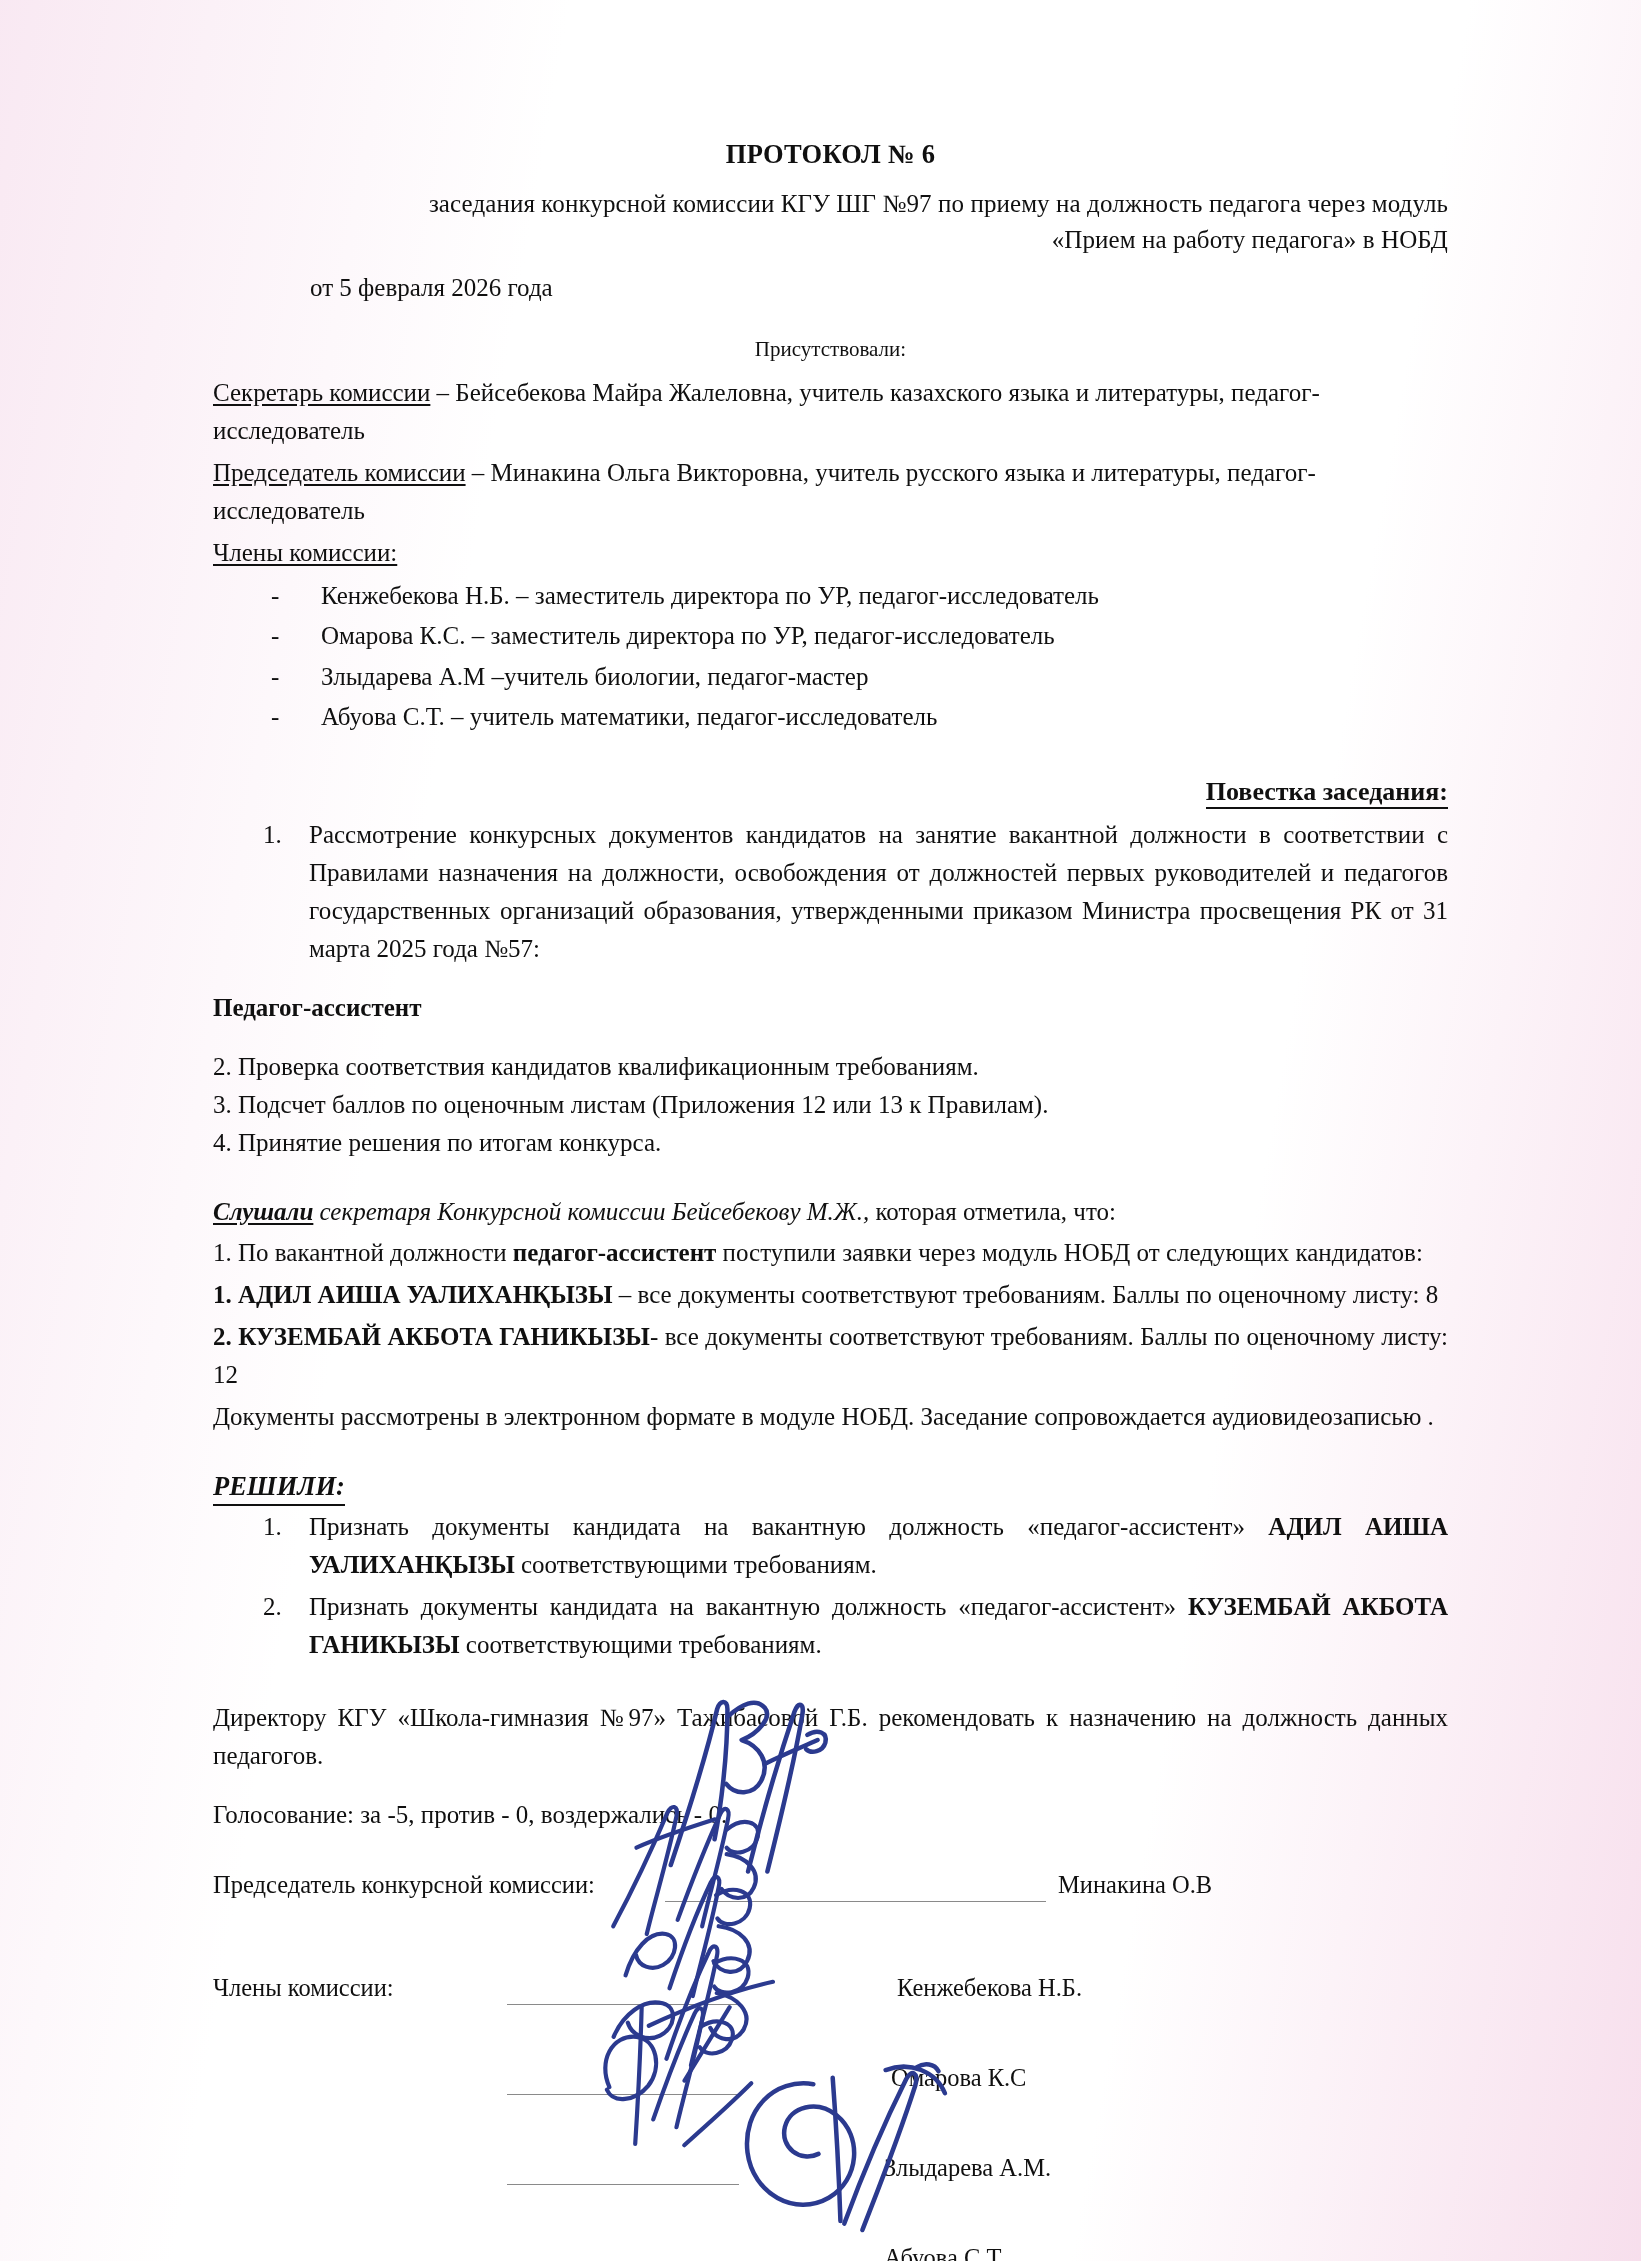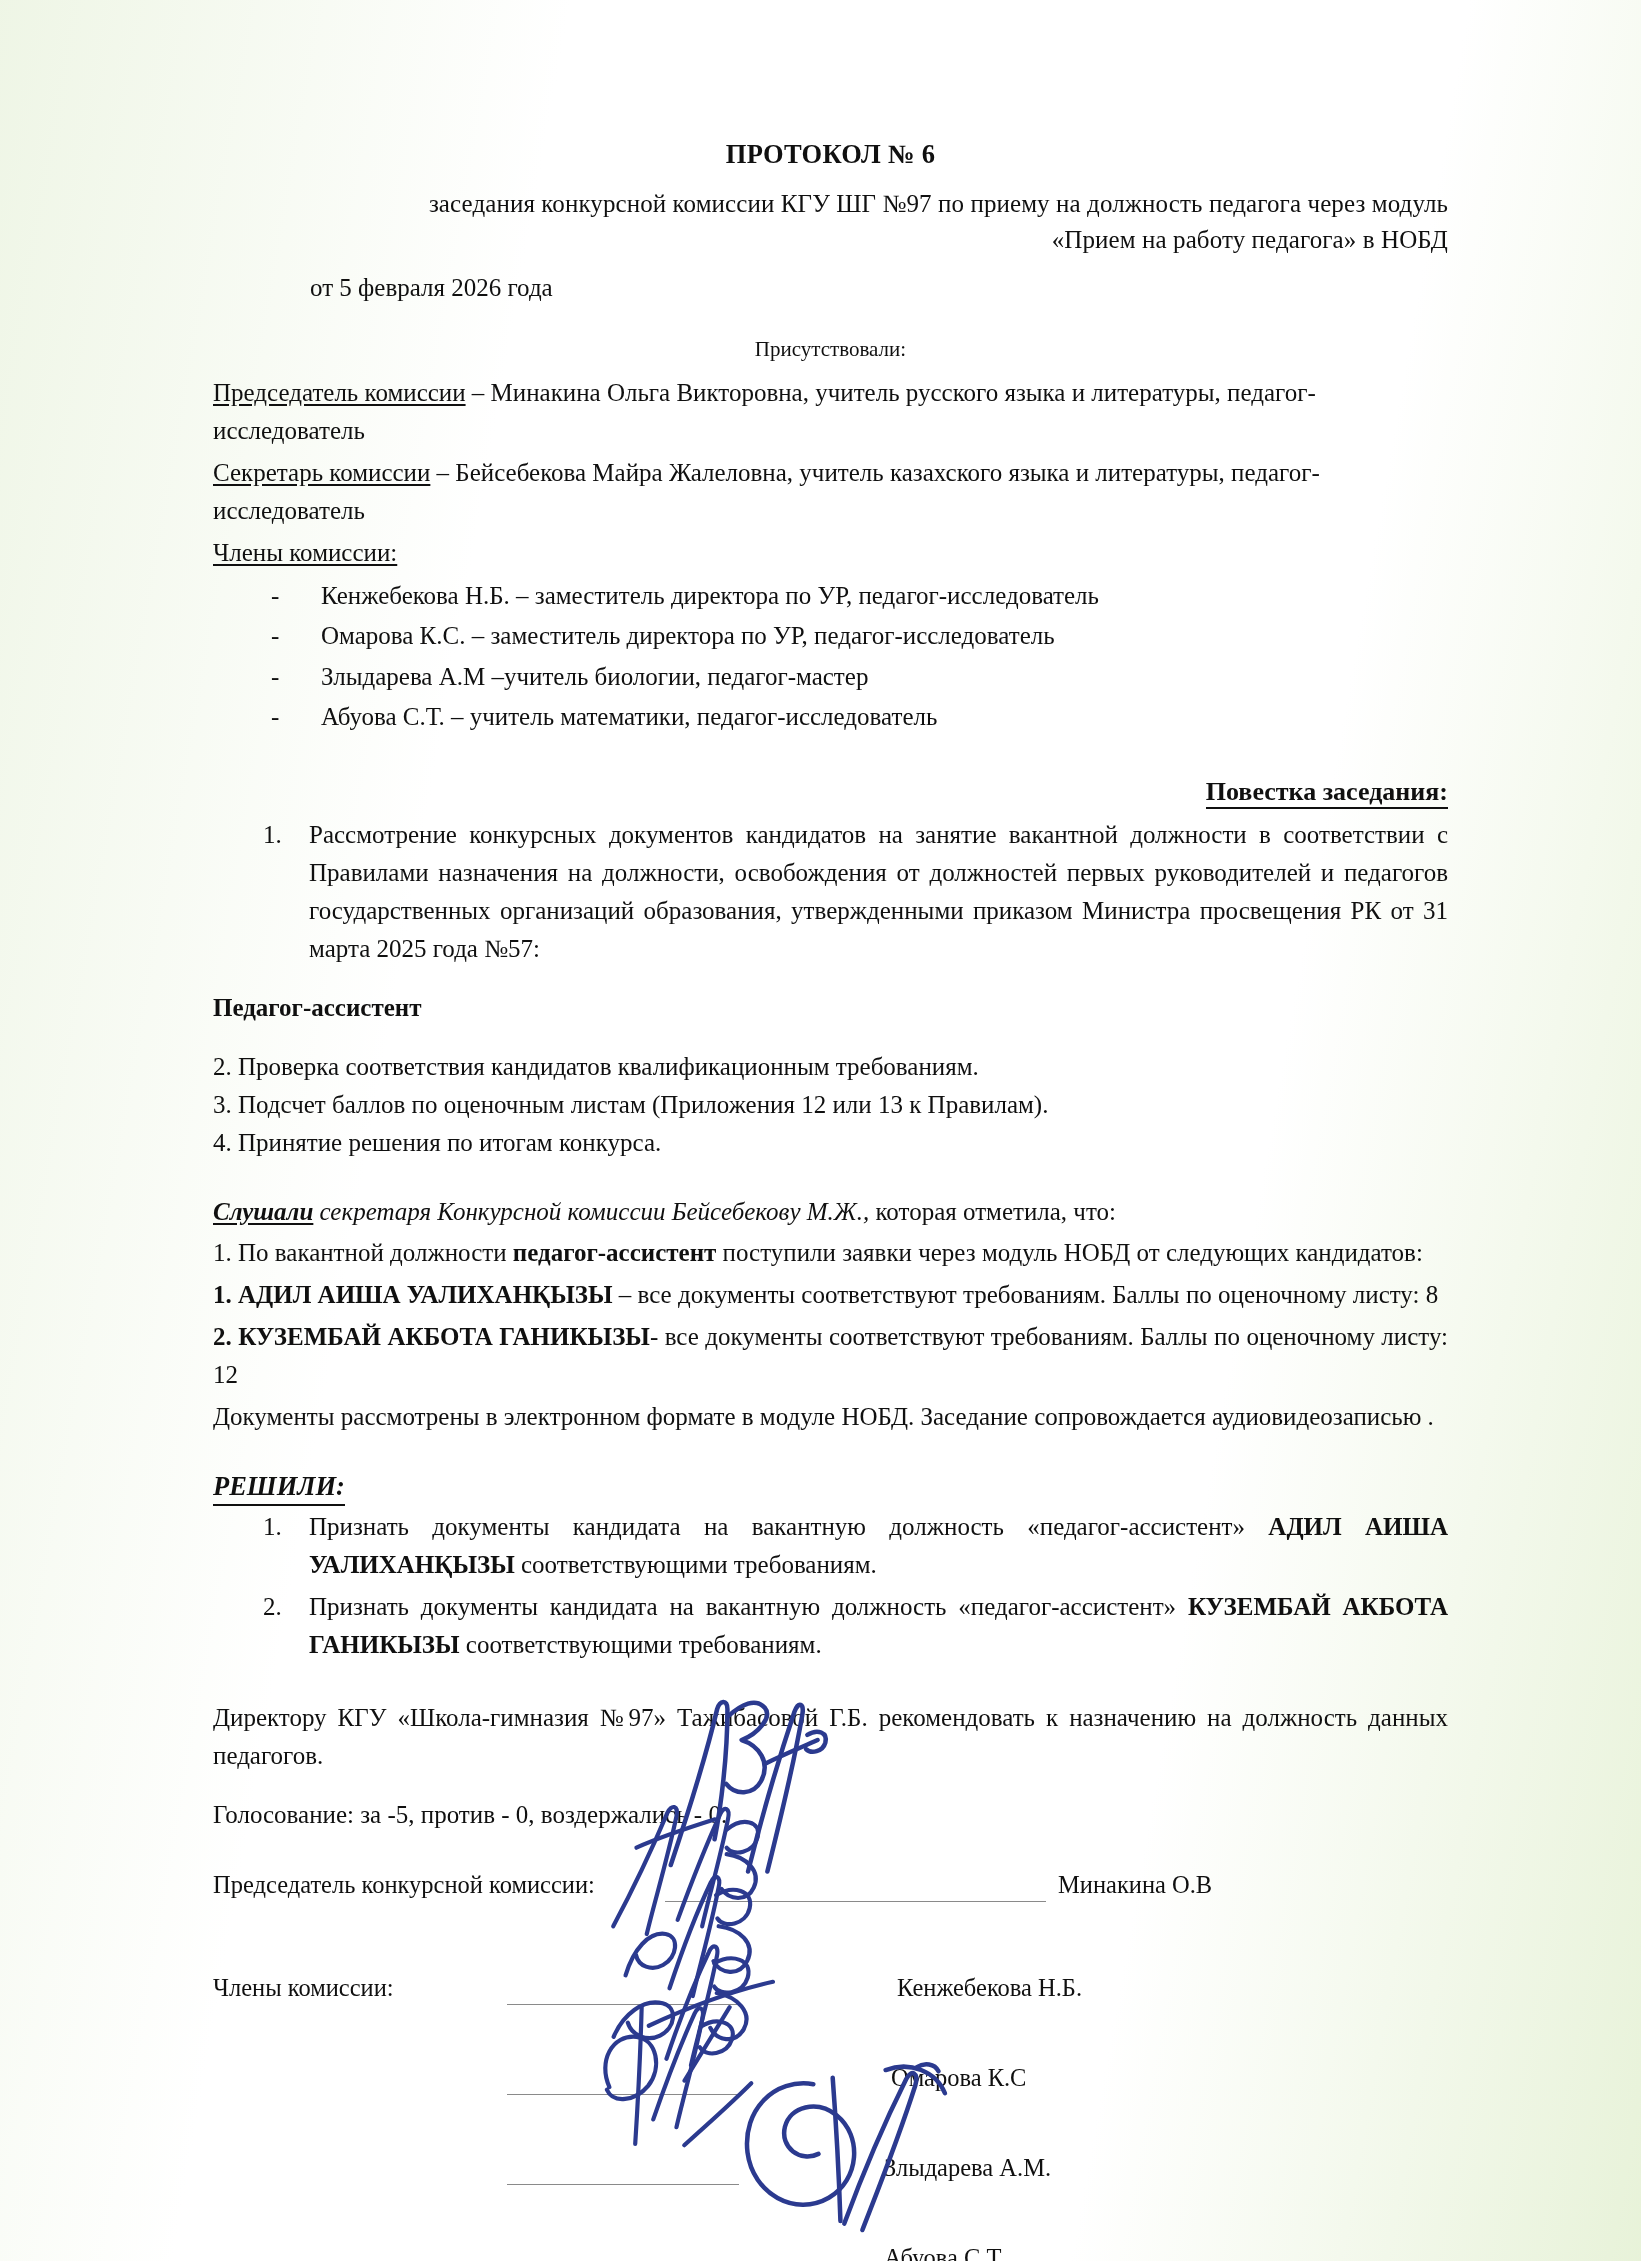--- a/index.html
+++ b/index.html
@@ -5,21 +5,21 @@
 <style>
   html, body {
     margin: 0;
     padding: 0;
     background: #ffffff;
   }
   .page {
     position: relative;
     width: 1642px;
     height: 2261px;
-    background: #84cc16;
+    background: #ec4899;
     font-family: "Liberation Serif", "DejaVu Serif", serif;
     color: #101010;
     box-sizing: border-box;
     overflow: hidden;
   }
   
   .page::before {
     content: "";
     position: absolute;
     inset: 0;
@@ -178,23 +178,23 @@
 
     <h1 class="ttl">ПРОТОКОЛ № 6</h1>
 
     <p class="subttl">заседания конкурсной комиссии КГУ ШГ  №97  по  приему на должность педагога через модуль</p>
     <p class="subttl">«Прием на работу педагога» в НОБД</p>
 
     <p class="datum">от 5 февраля  2026 года</p>
 
     <div class="ctr-head">Присутствовали:</div>
 
+    <p class="p"><span class="u">Секретарь комиссии</span><span>  –    Бейсебекова Майра Жалеловна, учитель казахского языка и литературы, педагог-исследователь</span></p>
+
     <p class="p"><span class="u">Председатель комиссии</span><span> – Минакина Ольга Викторовна, учитель русского     языка и литературы, педагог-исследователь</span></p>
-
-    <p class="p"><span class="u">Секретарь комиссии</span><span>  –    Бейсебекова Майра Жалеловна, учитель казахского языка и литературы, педагог-исследователь</span></p>
 
     <p class="p"><span class="u">Члены комиссии:</span></p>
 
     <ul class="dash-list">
       <li><span class="dash">-</span><span>Кенжебекова Н.Б. – заместитель директора по УР, педагог-исследователь</span></li>
       <li><span class="dash">-</span><span>Омарова К.С. – заместитель директора по УР, педагог-исследователь</span></li>
       <li><span class="dash">-</span><span>Злыдарева А.М –учитель биологии, педагог-мастер</span></li>
       <li><span class="dash">-</span><span>Абуова С.Т. – учитель математики, педагог-исследователь</span></li>
     </ul>
 

